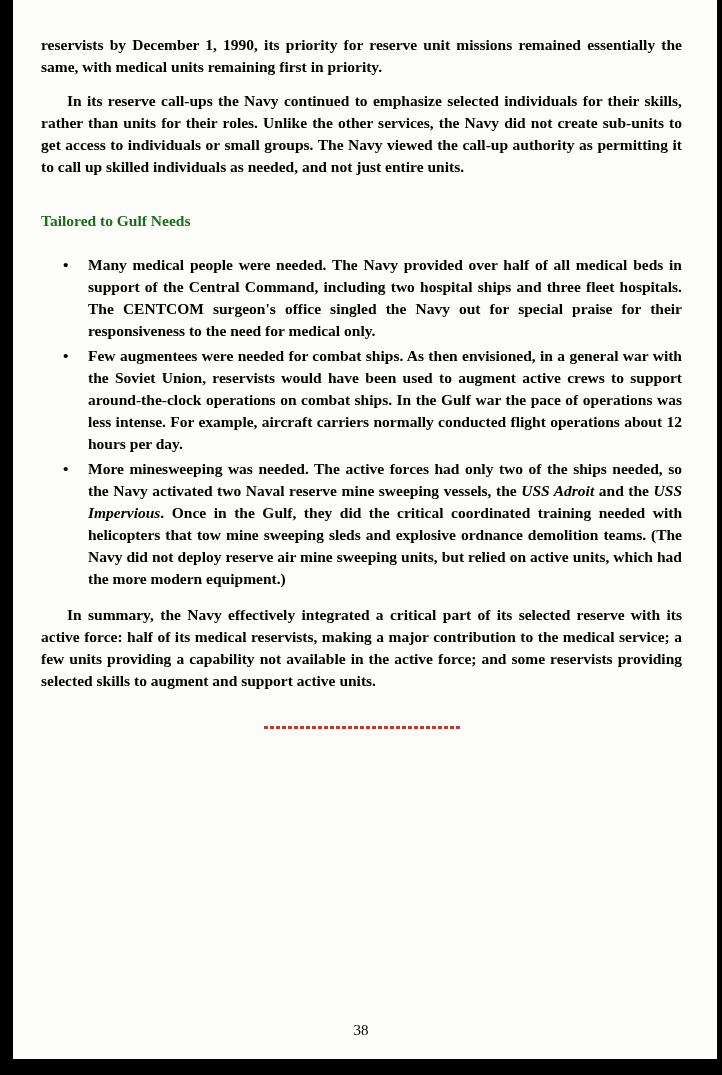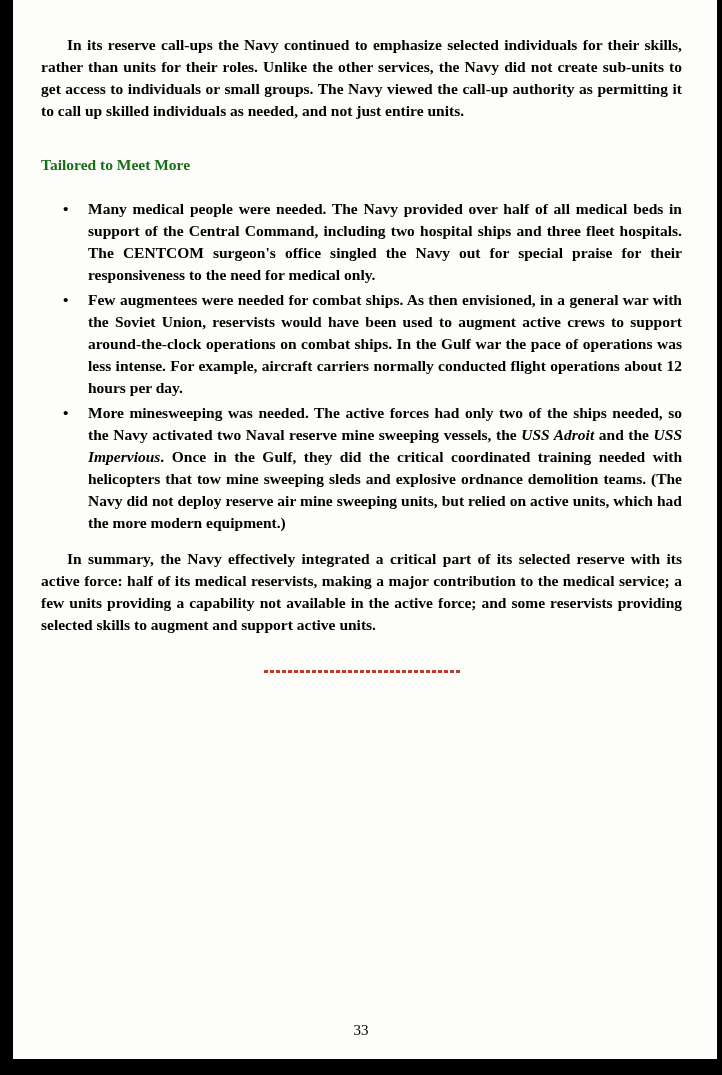--- a/index.html
+++ b/index.html
@@ -86,25 +86,26 @@
 </style>
 </head>
 <body>
 
 <div class="scan-bar" id="scan-left"></div>
 <div class="scan-bar" id="scan-right"></div>
 <div class="scan-bar" id="scan-bottom"></div>
 
 <div class="page-content">
 
+  <p class="para">reservists by December 1, 1990, its priority for reserve unit missions remained essentially the same, with medical units remaining first in priority.</p>
 
   <p class="para indent">In its reserve call-ups the Navy continued to emphasize selected individuals for their skills, rather than units for their roles. Unlike the other services, the Navy did not create sub-units to get access to individuals or small groups. The Navy viewed the call-up authority as permitting it to call up skilled individuals as needed, and not just entire units.</p>
 
 
-  <h2 class="section-heading">Tailored to Meet More</h2>
+  <h2 class="section-heading">Tailored to Gulf Needs</h2>
 
 
   <ul class="bullet-list">
     <li class="bullet-item">
       <span class="bullet-dot">•</span>
       <span>Many medical people were needed. The Navy provided over half of all medical beds in support of the Central Command, including two hospital ships and three fleet hospitals. The CENTCOM surgeon's office singled the Navy out for special praise for their responsiveness to the need for medical only.</span>
     </li>
     <li class="bullet-item">
       <span class="bullet-dot">•</span>
       <span>Few augmentees were needed for combat ships. As then envisioned, in a general war with the Soviet Union, reservists would have been used to augment active crews to support around-the-clock operations on combat ships. In the Gulf war the pace of operations was less intense. For example, aircraft carriers normally conducted flight operations about 12 hours per day.</span>
@@ -115,13 +116,13 @@
     </li>
   </ul>
 
 
   <p class="para indent">In summary, the Navy effectively integrated a critical part of its selected reserve with its active force: half of its medical reservists, making a major contribution to the medical service; a few units providing a capability not available in the active force; and some reservists providing selected skills to augment and support active units.</p>
 
   <div class="divider"></div>
 
 </div>
 
-<div class="page-number">33</div>
+<div class="page-number">38</div>
 
 </body></html>

